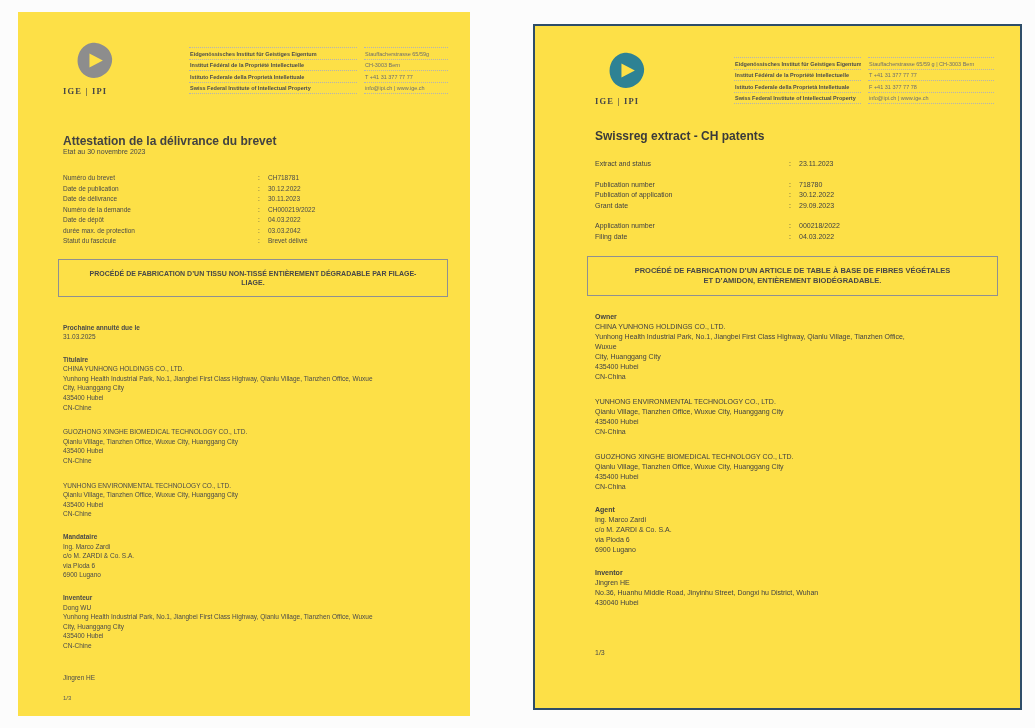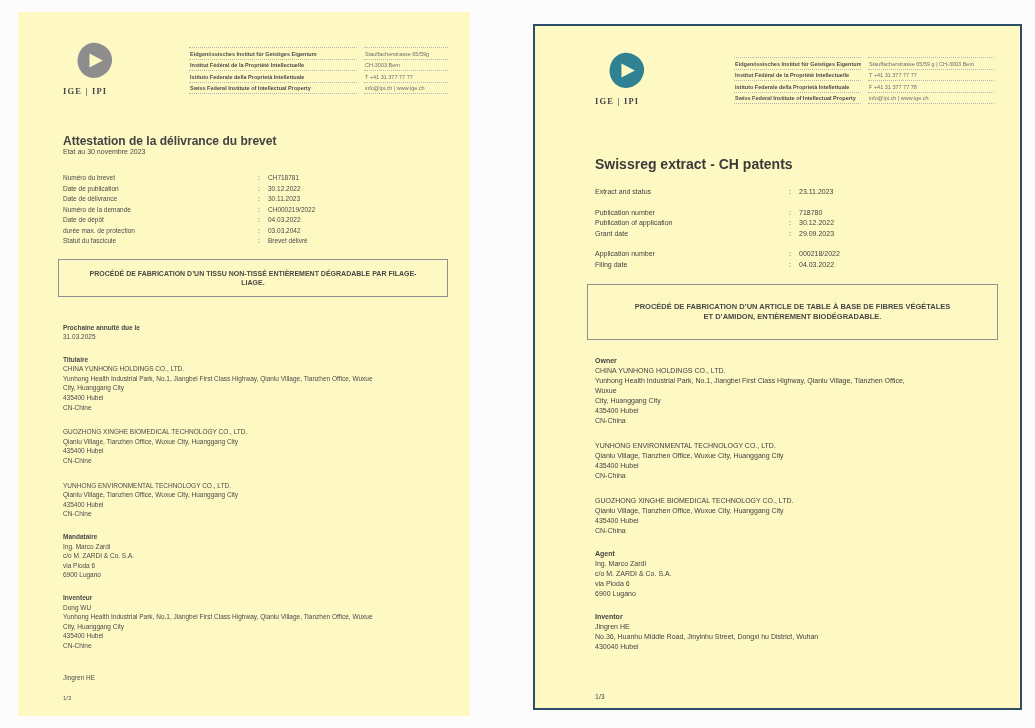--- a/index.html
+++ b/index.html
@@ -4,21 +4,21 @@
 <style>
   * { margin:0; padding:0; box-sizing:border-box; }
   html,body { width:1035px; height:728px; }
   body {
     position:relative;
     background:#fcfcfc;
     font-family:"Liberation Sans", sans-serif;
     color:#474747;
     overflow:hidden;
   }
-  .page { position:absolute; background:#fef9c3; }
+  .page { position:absolute; background:#fde047; }
   .page-left  { left:18px;  top:12px; width:452px; height:704px; }
   .page-right { left:533px; top:24px; width:489px; height:686px; border:2px solid #2e4d68; }
 
   .content-left  { padding:30px 22px 0 45px; }
   .content-right { padding:26px 26px 0 60px; }
 
   
   .doc-header { display:flex; justify-content:space-between; align-items:flex-start; }
   .logo-block { display:flex; flex-direction:column; align-items:flex-start; }
   .logo-block svg { width:40px; height:37px; display:block; margin-left:12px; }
@@ -44,21 +44,21 @@
   .hdr-left  .hdr-contact{ width:84px;  }
   .hdr-right .hdr-names  { width:127px; }
   .hdr-right .hdr-contact{ width:126px; }
 
   
   .t-left  { font-size:6.5px; line-height:9.6px; color:#4a4a4a; }
   .t-right { font-size:7px;   line-height:10px;  color:#424242; }
 
   .doc-title-left { font-weight:bold; font-size:12px; line-height:10px; color:#424242; margin-top:40px; }
   .status-line { font-size:7px; line-height:11px; }
-  .doc-title-right { font-weight:bold; font-size:14px; line-height:13px; color:#3a3a3a; margin-top:52px; }
+  .doc-title-right { font-weight:bold; font-size:12px; line-height:13px; color:#3a3a3a; margin-top:24px; }
 
   .field-block { margin-top:16px; }
   .field-row { display:flex; line-height:10.5px; }
   .fl-left  { width:195px; flex:0 0 195px; }
   .fl-right { width:194px; flex:0 0 194px; }
   .colon { width:10px; flex:0 0 10px; }
 
   .fg { margin-top:10px; }
   .fg:first-child { margin-top:0; }
 
@@ -66,21 +66,21 @@
     border:1px solid #909090;
     text-align:center; font-weight:bold;
     color:#484848;
   }
   .title-box-left {
     margin:12px 0 0 -5px; width:390px;
     font-size:7px; line-height:9px; padding:9px 28px;
   }
   .title-box-right {
     margin:14px 0 0 -8px; width:411px;
-    font-size:7.5px; line-height:10px; padding:17px 42px;
+    font-size:7.5px; line-height:10px; padding:9px 42px;
   }
 
   .sec-heading { font-weight:bold; }
   .addr { white-space:pre-line; }
 
   .sec { margin-top:13px; }
   .block-gap { margin-top:15px; }
 
   .annuity-left { margin-top:26px; }
   .owner-right { margin-top:16px; }

